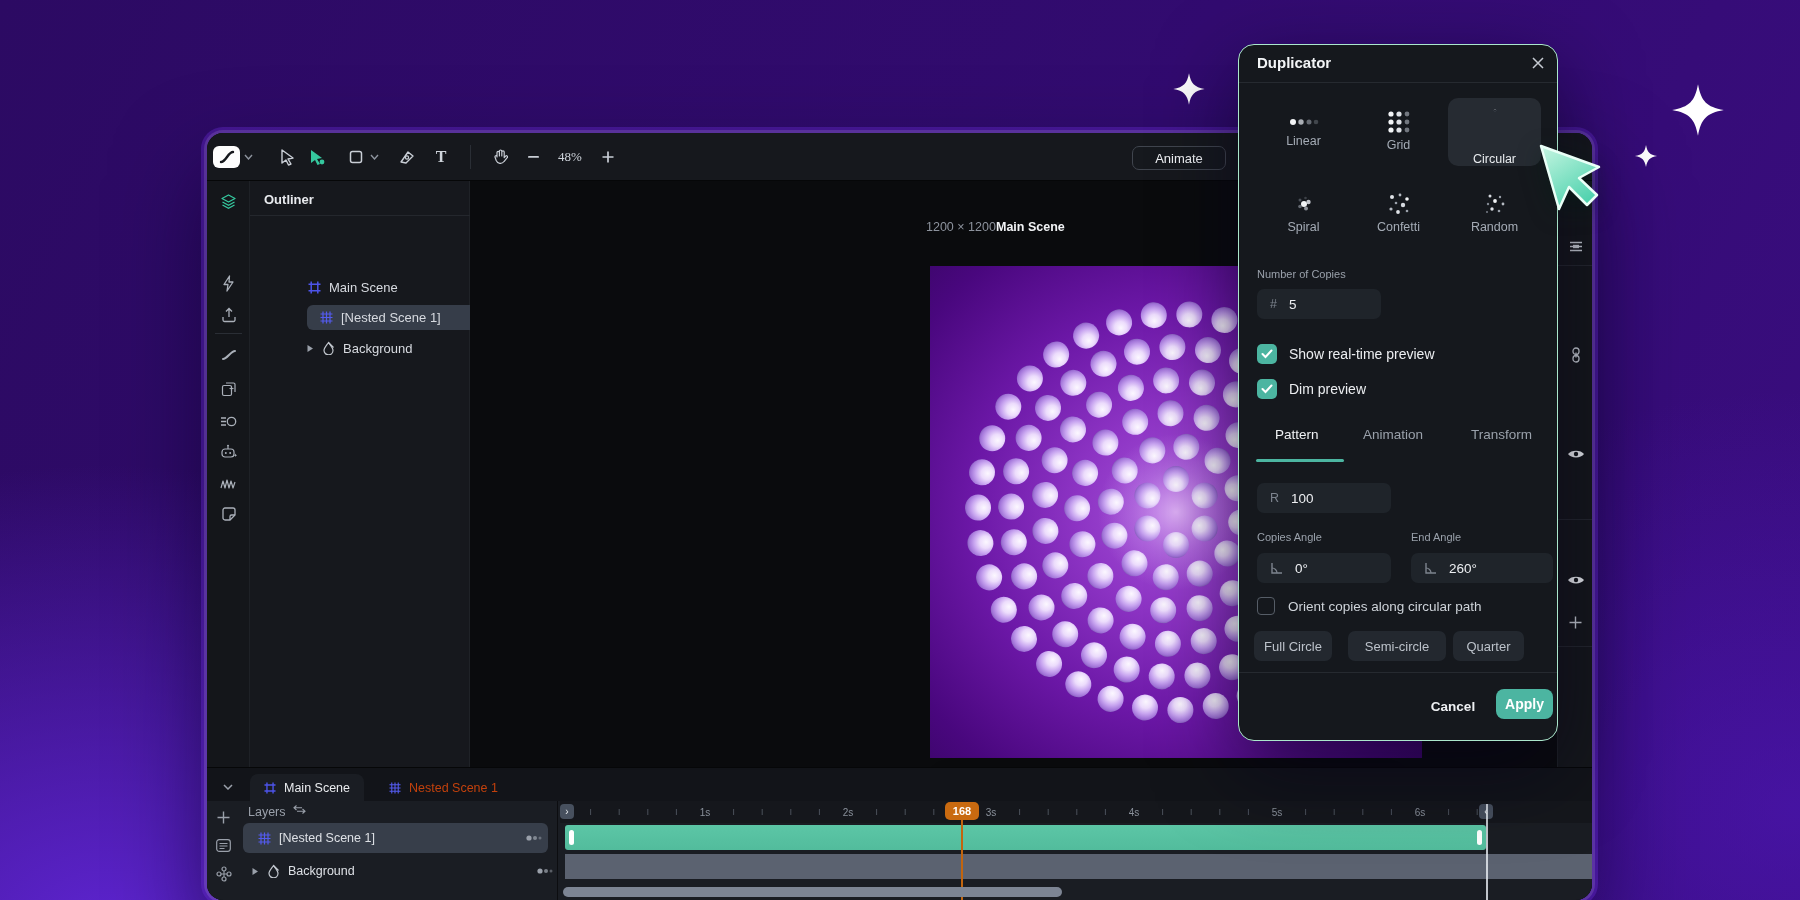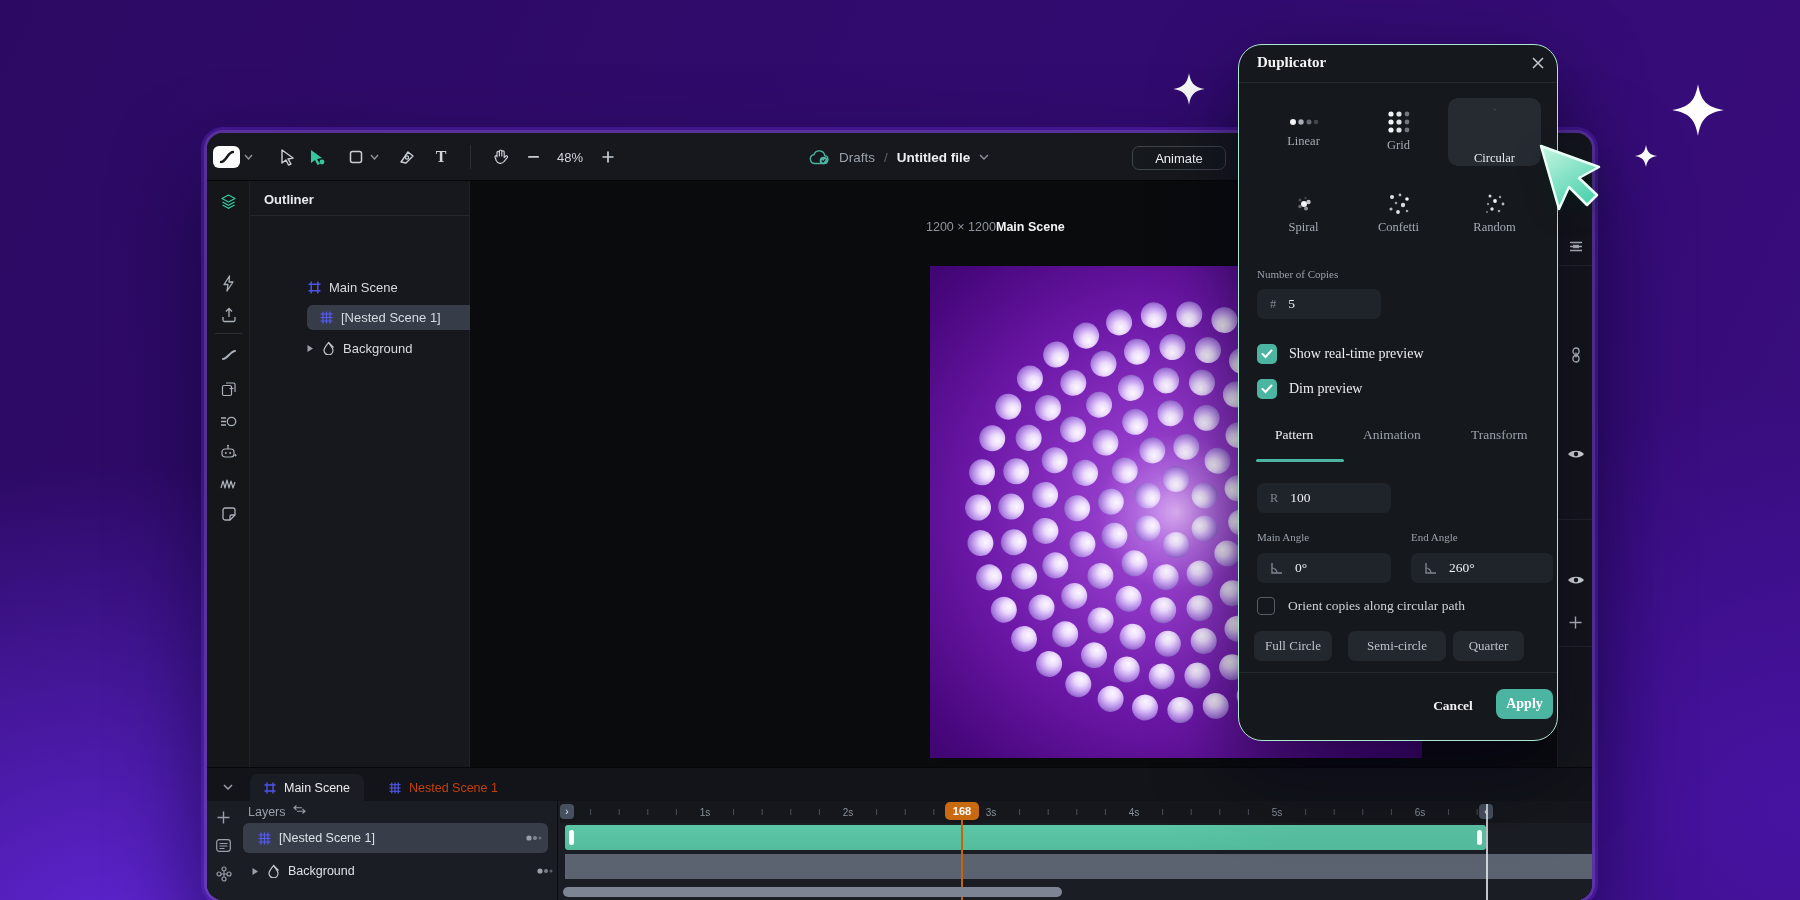--- a/index.html
+++ b/index.html
@@ -13,21 +13,21 @@
   .sparkle { position:absolute; }
 
   
   .window { position:absolute; left:207px; top:133px; width:1385px; height:767px;
     background:#0e1013; border-radius:16px; overflow:hidden;
     box-shadow:0 0 0 3px rgba(255,255,255,.12), 0 0 0 6px rgba(110,45,220,.35), 0 40px 90px rgba(10,0,40,.6); }
 
   
   .topbar { position:absolute; left:0; top:0; width:1385px; height:48px; background:#16181d; border-bottom:1px solid #060708; }
   .toolbtn-white { position:absolute; left:6px; top:13px; width:27px; height:22px; background:#fdfdfd; border-radius:6px; display:flex; align-items:center; justify-content:center; }
-  .tbicon { position:absolute; top:0; height:48px; display:flex; align-items:center; justify-content:center; color:#c9ced6; }
+  .tbicon { position:absolute; top:0; height:48px; display:flex; align-items:center; justify-content:center; color:#c9ced6;font-family:Liberation Serif, serif; }
   .tb-divider { position:absolute; top:12px; width:1px; height:24px; background:#2a2e35; }
   .zoomtext { color:#cfd4db; font-size:13px; }
   .crumb { position:absolute; top:0; height:48px; display:flex; align-items:center; gap:9px; }
   .crumb .folder { color:#9aa1ab; font-size:13.5px; }
   .crumb .sep { color:#5a616b; font-size:13.5px; }
   .crumb .file { color:#eceef1; font-size:13.5px; font-weight:bold; }
   .animate-btn { position:absolute; left:925px; top:13px; width:94px; height:24px; background:#16191e; border:1px solid #40454e; border-radius:7px; color:#f0f2f5; font-size:13px; display:flex; align-items:center; justify-content:center; }
 
   
   .leftrail { position:absolute; left:0; top:48px; width:43px; height:586px; background:#14161a; border-right:1px solid #1e2126; }
@@ -77,21 +77,21 @@
   .kf { position:absolute; top:5px; width:5px; height:15px; background:#fff; border-radius:2.5px; }
   .bar-gray { position:absolute; left:5px; top:53px; width:1027px; height:25px; background:#5b6270; }
   .ph-line { position:absolute; left:401px; top:18px; width:2px; height:82px; background:#c2650e; }
   .ph-badge { position:absolute; left:385px; top:1px; width:34px; height:18px; background:#c96a10; border-radius:5px; color:#fff; font-size:11px; font-weight:bold; display:flex; align-items:center; justify-content:center; }
   .edge-badge { position:absolute; top:3px; width:14px; height:15px; background:#47505e; border-radius:4px; color:#e8ebee; font-size:10px; display:flex; align-items:center; justify-content:center; }
   .end-line { position:absolute; left:926px; top:3px; width:1.5px; height:97px; background:rgba(235,240,245,.8); }
   .hscroll { position:absolute; left:3px; top:86px; width:499px; height:10px; background:#7d8594; border-radius:5px; }
 
   
   .panel { position:absolute; left:1238px; top:44px; width:320px; height:697px; background:#15181d;
-    border:1.5px solid #abe7cc; border-radius:24px; box-shadow:0 28px 80px rgba(5,0,25,.6); z-index:5;font-family:Liberation Serif, serif; }
+    border:1.5px solid #abe7cc; border-radius:16px; box-shadow:0 28px 80px rgba(5,0,25,.6); z-index:5; }
   .panel-title { position:absolute; left:18px; top:9px; color:#f2f4f6; font-size:15px; font-weight:bold; }
   .panel-close { position:absolute; left:288px; top:7px; width:22px; height:22px; color:#c6cbd2; font-size:14px; display:flex; align-items:center; justify-content:center; }
   .panel-hdiv { position:absolute; left:0; width:100%; height:1px; background:#262a30; }
   .pat-cell { position:absolute; width:93px; height:68px; border-radius:10px; display:flex; flex-direction:column; align-items:center; }
   .pat-cell.selected { background:#262b32;gap:36px; }
   .pat-label { margin-top:4px; font-size:12.5px; color:#a4abb5; }
   .pat-cell.selected .pat-label { color:#e8ebee; }
   .sec-label { position:absolute; color:#9aa1ab; font-size:11px; }
   .field { position:absolute; background:#1f242a; border-radius:7px; display:flex; align-items:center; gap:12px; padding-left:13px; color:#edeff2; font-size:13.5px; }
   .field .pfx { color:#7d848e; font-size:12.5px; }
@@ -178,33 +178,20 @@
       </div>
       <div class="tbicon" style="left:342px; width:42px;">
           <span class="zoomtext">48%</span>
         </div>
       <div class="tbicon" style="left:390px; width:22px;">
         <svg width="12" height="12" viewBox="0 0 12 12">
             <path d="M6 0.5 V11.5 M0.5 6 H11.5" stroke="#c9ced6" stroke-width="1.7"></path>
           </svg>
       </div>
 
-      <div class="crumb" style="left:602px;">
-        <svg width="21" height="15" viewBox="0 0 21 15">
-          <path d="M5.5 13.5 a4.5 4.5 0 0 1 -0.5 -8.9 a5.6 5.6 0 0 1 10.8 1 a4 4 0 0 1 -0.8 7.9 Z" fill="none" stroke="#4cb5a1" stroke-width="1.4"></path>
-          <circle cx="14.5" cy="10.5" r="3.8" fill="#4cb5a1"></circle>
-          <path d="M12.8 10.5 l1.3 1.3 l2.2 -2.4" stroke="#15181d" stroke-width="1.2" fill="none"></path>
-        </svg>
-        <span class="folder">Drafts</span>
-        <span class="sep">/</span>
-        <span class="file">Untitled file</span>
-        <svg width="10" height="6" viewBox="0 0 10 6">
-            <path d="M1 1 L5 5 L9 1" stroke="#8d939d" stroke-width="1.4" fill="none"></path>
-          </svg>
-      </div>
 
       <div class="animate-btn">
           <span>Animate</span>
         </div>
     </div>
 
     <div class="leftrail">
       <div class="railicon" style="top:8px;">
         <svg width="17" height="17" viewBox="0 0 17 17">
             <path d="M8.5 2 L15 5.5 L8.5 9 L2 5.5 Z" fill="none" stroke="#35c79e" stroke-width="1.3" stroke-linejoin="round"></path>
@@ -1039,21 +1026,21 @@
     <div class="ptab active" style="left:36px;">Pattern</div>
     <div class="ptab" style="left:124px;">Animation</div>
     <div class="ptab" style="left:232px;">Transform</div>
     <div class="ptab-underline"></div>
 
     <div class="field" style="left:18px; top:438px; width:134px; height:30px;">
       <span class="pfx">R</span>
       <span>100</span>
     </div>
 
-    <div class="sec-label" style="left:18px; top:486px;">Main Angle</div>
+    <div class="sec-label" style="left:18px; top:486px;">Copies Angle</div>
     <div class="sec-label" style="left:172px; top:486px;">End Angle</div>
     <div class="field" style="left:18px; top:508px; width:134px; height:30px;">
       <svg width="13" height="13" viewBox="0 0 13 13">
           <path d="M2 1 V11 H12" stroke="#7d848e" stroke-width="1.4" fill="none"></path>
           <path d="M2 6 A5 5 0 0 1 7 11" stroke="#7d848e" stroke-width="1.2" fill="none"></path>
         </svg>
       <span>0°</span>
     </div>
     <div class="field" style="left:172px; top:508px; width:142px; height:30px;">
       <svg width="13" height="13" viewBox="0 0 13 13">

